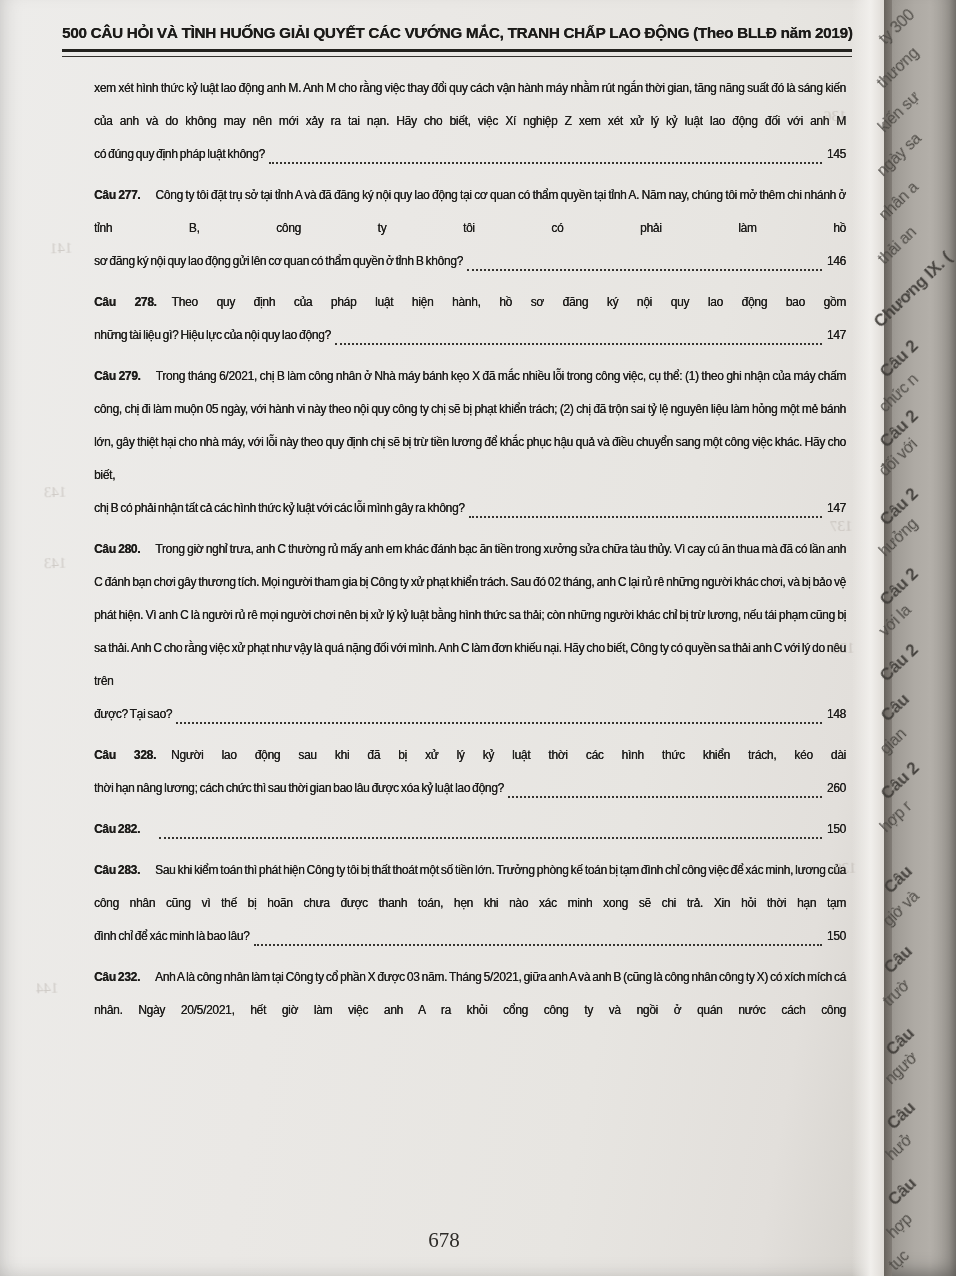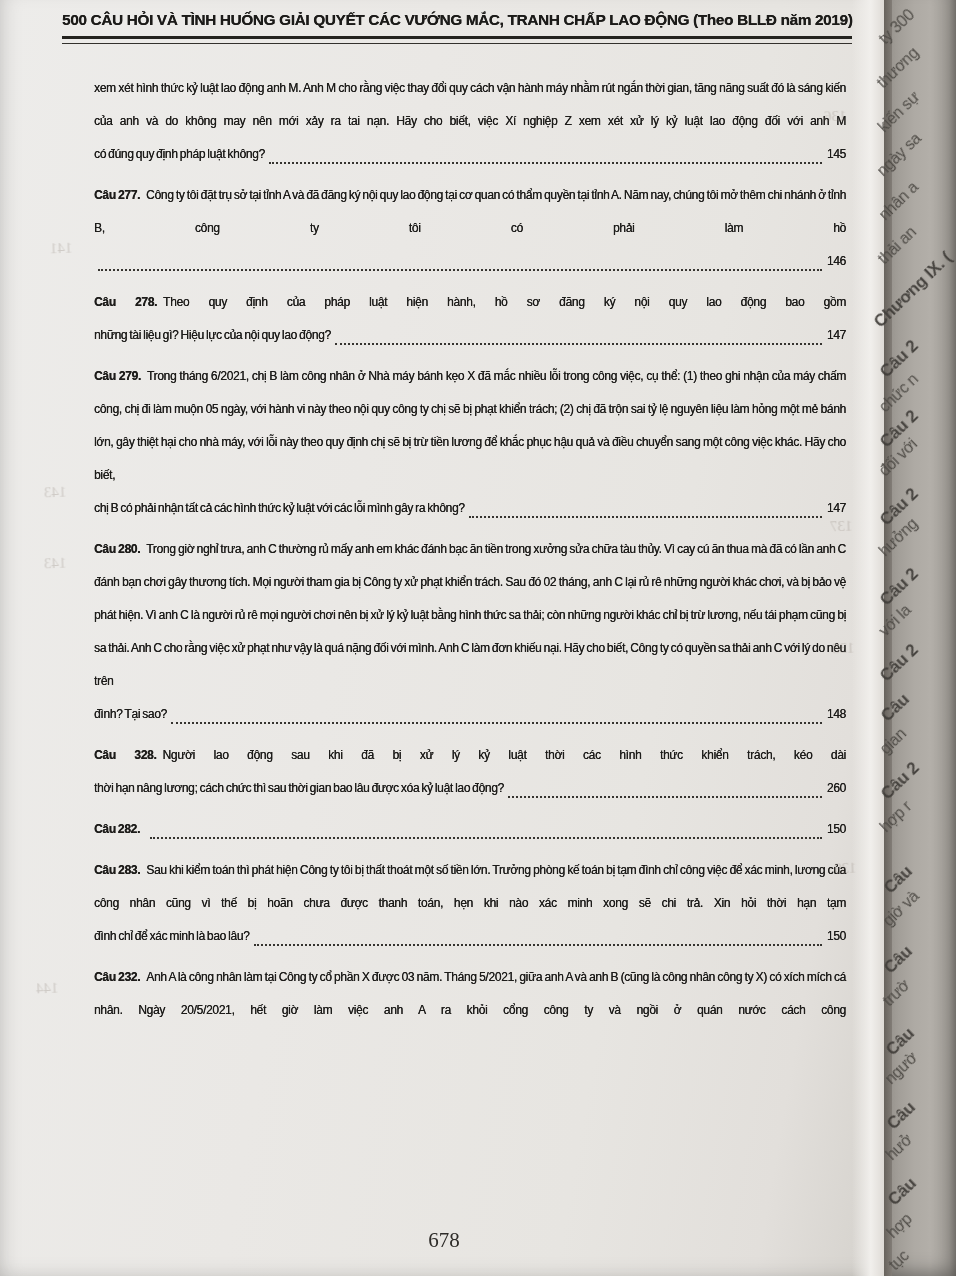--- a/index.html
+++ b/index.html
@@ -21,33 +21,33 @@
     background:linear-gradient(90deg,#68635d 0%,#847f79 55%,rgba(140,136,130,0) 100%);}
   
   .next-page{position:absolute;left:892px;top:0;width:64px;height:1276px;
     background:linear-gradient(90deg,#9d9993 0%,#aeaaa4 35%,#b3afa9 60%,#a29e98 90%,#8f8b85 100%);
     box-shadow:inset -8px -10px 18px -6px rgba(0,0,0,.35);}
   .frag{position:absolute;transform:rotate(-44deg);transform-origin:left bottom;
     white-space:nowrap;color:#403d39;font-size:17px;letter-spacing:-.3px;
     filter:blur(.35px);opacity:.92;font-weight:bold;}
   .frag.light{font-weight:normal;font-size:16px;color:#4a4742;}
   
-  .header{position:absolute;left:62px;top:11px;width:790px;}
+  .header{position:absolute;left:62px;top:24px;width:790px;}
   .header-title{font-weight:bold;font-size:15.5px;letter-spacing:-.3px;color:#1c1b19;
     white-space:nowrap;transform:scaleX(.985);transform-origin:left center;
     text-shadow:.2px 0 0 currentColor;}
   .rule1{margin-top:7px;height:2.5px;background:#24231f;}
   .rule2{margin-top:4px;height:1.3px;background:#33312d;}
   
   .entries{position:absolute;left:94px;top:72px;width:752px;color:#1d1c1a;
     font-size:12px;line-height:33px;letter-spacing:-.3px;word-spacing:-1px;
     text-shadow:.2px 0 0 currentColor;}
   .entry{margin-bottom:8px;}
   .qtext{margin:0;text-align:justify;text-align-last:justify;}
-  .lbl{font-weight:bold;margin-right:6px;}
+  .lbl{font-weight:bold;margin-right:15px;}
   .lbl:empty{display:none;margin:0;}
   .lastline{display:flex;align-items:flex-end;}
   .lasttext{white-space:nowrap;}
   .dots{flex:1 1 auto;min-width:18px;margin:0 5px 7px 4px;align-self:flex-end;
     border-bottom:2.2px dotted #35332f;height:0;}
   .pg{white-space:nowrap;}
   
   .footer{position:absolute;left:0;top:1228px;width:888px;text-align:center;
     font-family:"Liberation Serif",serif;font-size:21px;color:#2e2c29;}
   
@@ -74,20 +74,21 @@
         <div class="lastline">
             <span class="lasttext">có đúng quy định pháp luật không?</span>
             <span class="dots"></span>
             <span class="pg">145</span>
           </div>
       </div>
 
       <div class="entry">
         <p class="qtext"><b class="lbl">Câu 277.</b><span>Công ty tôi đặt trụ sở tại tỉnh A và đã đăng ký nội quy lao động tại cơ quan có thẩm quyền tại tỉnh A. Năm nay, chúng tôi mở thêm chi nhánh ở tỉnh B, công ty tôi có phải làm hồ</span></p>
         <div class="lastline">
+            <span class="lasttext">sơ đăng ký nội quy lao động gửi lên cơ quan có thẩm quyền ở tỉnh B không?</span>
             <span class="dots"></span>
             <span class="pg">146</span>
           </div>
       </div>
 
       <div class="entry">
         <p class="qtext"><b class="lbl">Câu 278.</b><span>Theo quy định của pháp luật hiện hành, hồ sơ đăng ký nội quy lao động bao gồm</span></p>
         <div class="lastline">
             <span class="lasttext">những tài liệu gì? Hiệu lực của nội quy lao động?</span>
             <span class="dots"></span>
@@ -100,21 +101,21 @@
         <div class="lastline">
             <span class="lasttext">chị B có phải nhận tất cả các hình thức kỷ luật với các lỗi mình gây ra không?</span>
             <span class="dots"></span>
             <span class="pg">147</span>
           </div>
       </div>
 
       <div class="entry">
         <p class="qtext"><b class="lbl">Câu 280.</b><span>Trong giờ nghỉ trưa, anh C thường rủ mấy anh em khác đánh bạc ăn tiền trong xưởng sửa chữa tàu thủy. Vì cay cú ăn thua mà đã có lần anh C đánh bạn chơi gây thương tích. Mọi người tham gia bị Công ty xử phạt khiển trách. Sau đó 02 tháng, anh C lại rủ rê những người khác chơi, và bị bảo vệ phát hiện. Vì anh C là người rủ rê mọi người chơi nên bị xử lý kỷ luật bằng hình thức sa thải; còn những người khác chỉ bị trừ lương, nếu tái phạm cũng bị sa thải. Anh C cho rằng việc xử phạt như vậy là quá nặng đối với mình. Anh C làm đơn khiếu nại. Hãy cho biết, Công ty có quyền sa thải anh C với lý do nêu trên</span></p>
         <div class="lastline">
-            <span class="lasttext">đình? Tại sao?</span>
+            <span class="lasttext">được? Tại sao?</span>
             <span class="dots"></span>
             <span class="pg">148</span>
           </div>
       </div>
 
       <div class="entry">
         <p class="qtext"><b class="lbl">Câu 328.</b><span>Người lao động sau khi đã bị xử lý kỷ luật thời các hình thức khiển trách, kéo dài</span></p>
         <div class="lastline">
             <span class="lasttext">thời hạn nâng lương; cách chức thì sau thời gian bao lâu được xóa kỷ luật lao động?</span>
             <span class="dots"></span>

